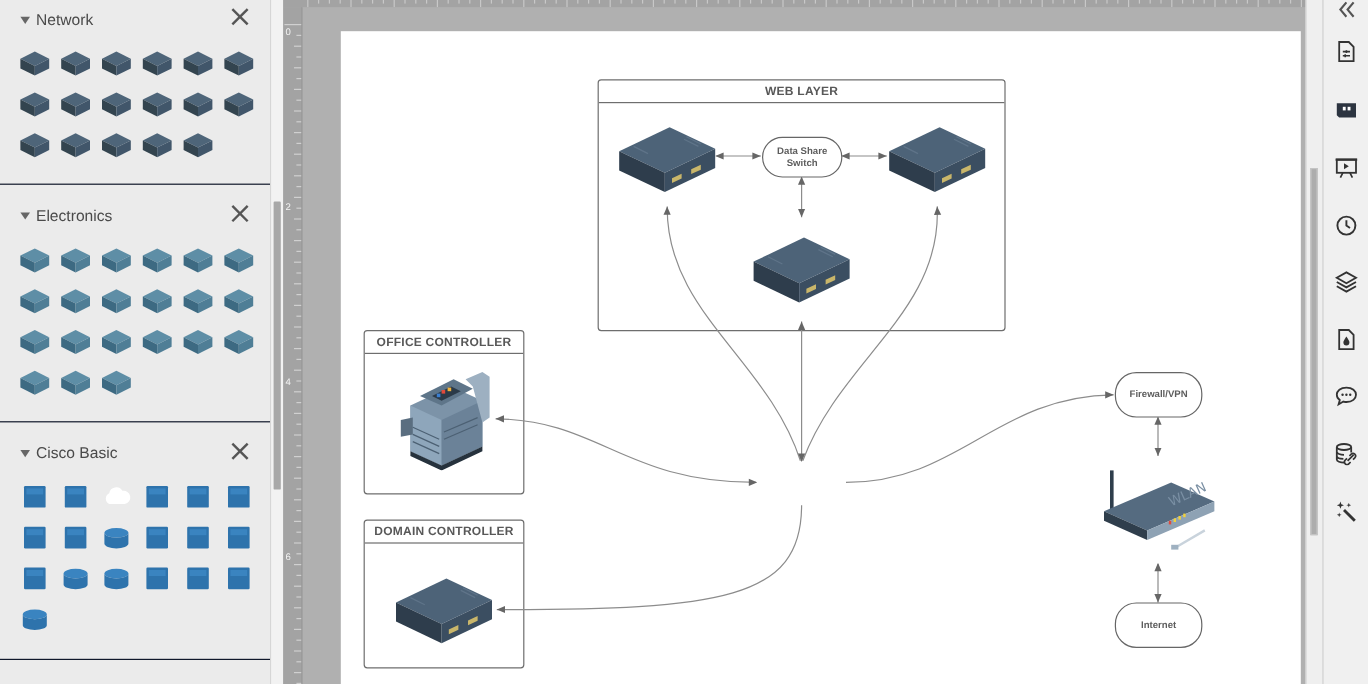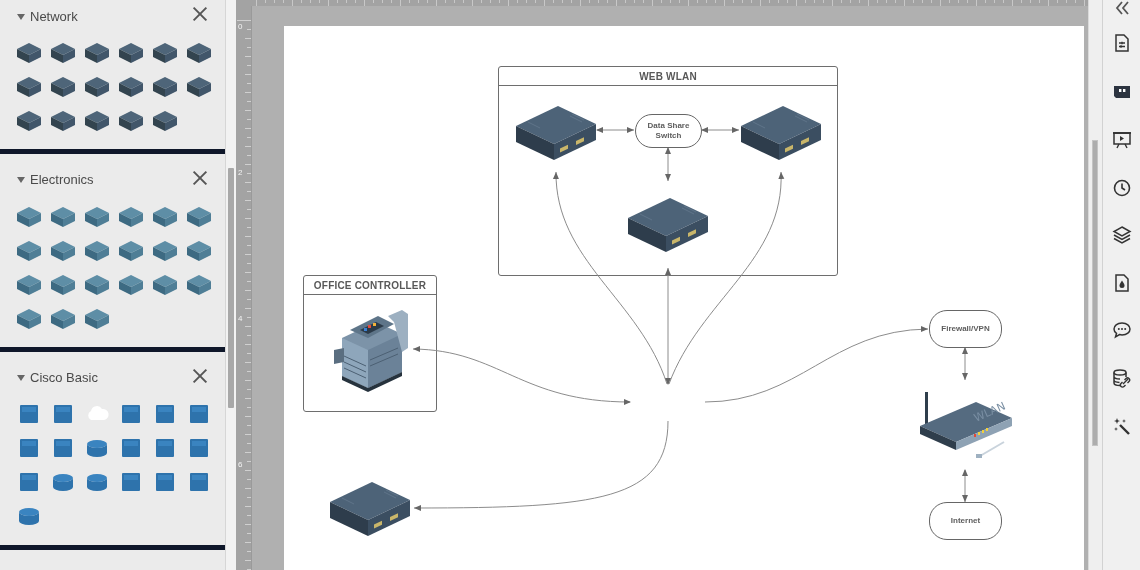--- a/index.html
+++ b/index.html
@@ -1,21 +1,21 @@
 <!DOCTYPE html>
 <html><head>
 <meta charset="utf-8">
 <style>
   * { box-sizing: border-box; margin: 0; padding: 0; }
   html, body { width: 1140px; height: 570px; overflow: hidden; background: #e6e6e6; font-family: "Liberation Sans", sans-serif; }
   .app { position: relative; width: 1140px; height: 570px; }
 
   
   .sidebar { position: absolute; left: 0; top: 0; width: 226px; height: 570px; background: #ebebeb; border-right: 1px solid #d6d6d6; overflow: hidden; }
-  .section { position: absolute; left: 0; width: 226px; border-bottom: 5px solid #0f172a; }
+  .section { position: absolute; left: 0; width: 226px; border-bottom: 1px solid #0f172a; }
   .section-header { position: absolute; left: 17px; top: 7px; height: 18px; display: flex; align-items: center; cursor: pointer; }
   .caret { width: 0; height: 0; border-left: 4px solid transparent; border-right: 4px solid transparent; border-top: 6px solid #666; margin-right: 5px; margin-top: 1px; }
   .section-title { font-size: 13px; color: #4a4a4a; }
   .close-x { position: absolute; right: 18px; top: 6px; width: 16px; height: 16px; cursor: pointer; }
   .close-x::before, .close-x::after { content: ""; position: absolute; left: 7px; top: -1px; width: 2px; height: 18px; background: #555; }
   .close-x::before { transform: rotate(45deg); }
   .close-x::after { transform: rotate(-45deg); }
   .shape-grid { position: absolute; left: 16px; top: 40px; display: grid; grid-template-columns: repeat(6, 34px); grid-auto-rows: 34px; column-gap: 0; }
   .shape { width: 26px; height: 24px; display: flex; align-items: center; justify-content: center; cursor: grab; }
   .shape svg { width: 26px; height: 24px; }
@@ -637,24 +637,27 @@
         <div class="tick-v" style="top: 554px; width: 6px;"></div>
         <div class="tick-v" style="top: 563px; width: 4px;"></div>
       </div>
   </div>
   <div class="v-scroll-track"></div>
   <div class="v-scroll-thumb"></div>
 
   <div class="diagram">
 
     <div class="container" style="left:498px;top:66px;width:340px;height:210px;">
-      <div class="container-title">WEB WLAN</div>
+      <div class="container-title">WEB LAYER</div>
     </div>
     <div class="container" style="left:303px;top:275px;width:134px;height:137px;">
       <div class="container-title">OFFICE CONTROLLER</div>
+    </div>
+    <div class="container" style="left:303px;top:433px;width:134px;height:124px;">
+      <div class="container-title">DOMAIN CONTROLLER</div>
     </div>
 
     <svg class="links">
       <defs>
         <marker id="arr" markerWidth="8" markerHeight="8" refX="7" refY="4" orient="auto" markerUnits="userSpaceOnUse">
           <path d="M0,1 L7,4 L0,7 Z" fill="#666"></path>
         </marker>
         <marker id="arrs" markerWidth="8" markerHeight="8" refX="1" refY="4" orient="auto" markerUnits="userSpaceOnUse">
           <path d="M7,1 L0,4 L7,7 Z" fill="#666"></path>
         </marker>

